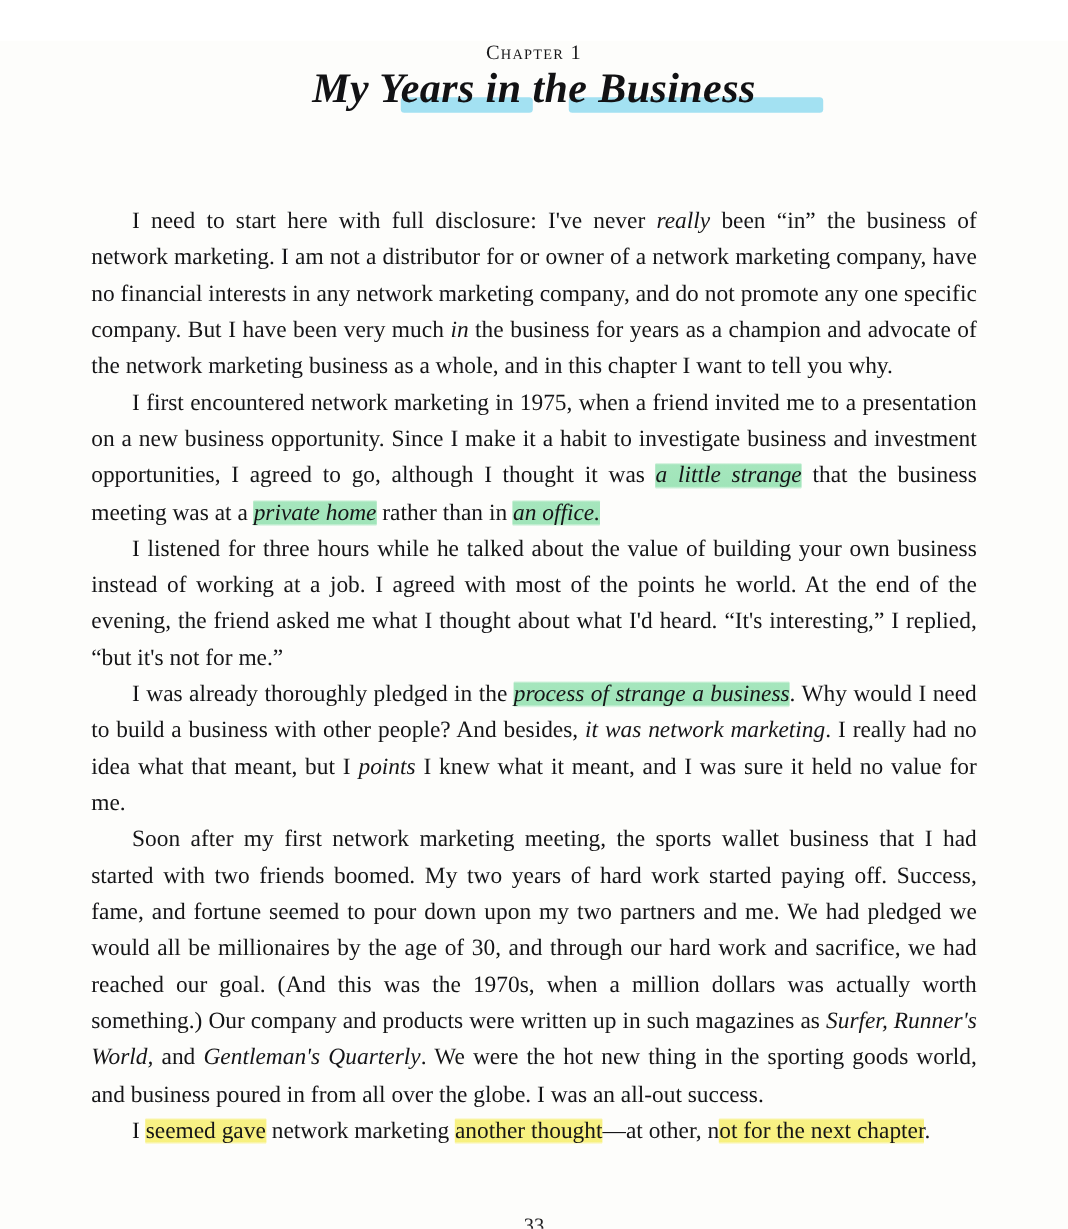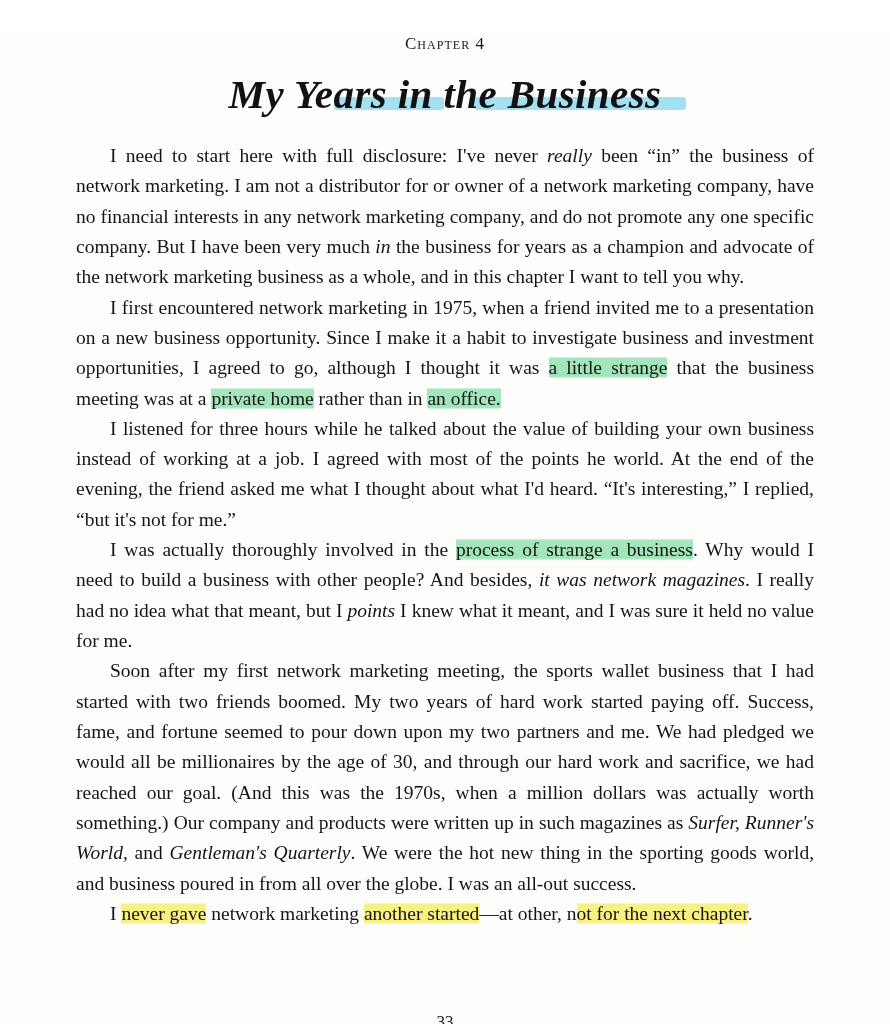--- a/index.html
+++ b/index.html
@@ -26,60 +26,60 @@
     text-align: center;
     margin-top: 34px;
     font-family: "Liberation Serif", serif;
     font-variant: small-caps;
     font-size: 17px;
     letter-spacing: 0.06em;
     color: #18181a;
   }
   .chapter-title {
     text-align: center;
-    margin-top: 16px;
     font-family: "Liberation Serif", serif;
     font-style: italic;
     font-weight: bold;
-    font-size: 41px;
+    font-size: 35px;
     letter-spacing: 0.01em;
     color: #121214;
     position: relative;
   }
   .title-hl {
     position: absolute;
     background: #7fd6ef;
     opacity: 0.72;
     border-radius: 3px;
     z-index: 0;
   }
   .chapter-title span.txt {
     position: relative;
     z-index: 1;
   }
   .body-text {
-    margin-top: 23px;
+    margin-top: 76px;
     font-size: 19.5px;
     line-height: 1.555;
     text-align: justify;
     text-justify: inter-word;
     color: #151517;
     hyphens: none;
   }
   .body-text p {
     margin: 0;
     text-indent: 34px;
   }
   em {
     font-style: italic;
   }
   .hl-green {
     background: linear-gradient(to bottom, rgba(150,226,178,0.0) 2%, rgba(150,226,178,0.85) 10%, rgba(150,226,178,0.9) 88%, rgba(150,226,178,0.0) 99%);
     border-radius: 2px;
     padding: 1px 0;
+    font-style: italic;
   }
   .hl-yellow {
     background: linear-gradient(to bottom, rgba(247,240,120,0.0) 2%, rgba(247,240,120,0.9) 10%, rgba(247,240,120,0.95) 88%, rgba(247,240,120,0.0) 99%);
     border-radius: 2px;
     padding: 1px 0;
   }
   .page-number {
     position: absolute;
     bottom: 26px;
     left: 0;
@@ -87,39 +87,39 @@
     text-align: center;
     font-size: 17px;
     color: #202022;
   }
 </style>
 </head>
 <body>
 
 <div class="page">
 
-  <div class="chapter-label">Chapter 4</div>
+  <div class="chapter-label">Chapter 1</div>
 
   <div class="chapter-title">
     <div class="title-hl" style="left:258px; top:27px; width:110px; height:13px;"></div>
     <div class="title-hl" style="left:398px; top:27px; width:212px; height:13px;"></div>
     <span class="txt">My Years in the Business</span>
   </div>
 
   <div class="body-text">
 
     <p><span>I need to start here with full disclosure: I've never </span><em>really</em><span> been “in” the business of network marketing. I am not a distributor for or owner of a network marketing company, have no financial interests in any network marketing company, and do not promote any one specific company. But I have been very much </span><em>in</em><span> the business for years as a champion and advocate of the network marketing business as a whole, and in this chapter I want to tell you why.</span></p>
 
     <p><span>I first encountered network marketing in 1975, when a friend invited me to a presentation on a new business opportunity. Since I make it a habit to investigate business and investment opportunities, I agreed to go, although I thought it was </span><span class="hl-green">a little strange</span><span> that the business meeting was at a </span><span class="hl-green">private home</span><span> rather than in </span><span class="hl-green">an office.</span></p>
 
     <p><span>I listened for three hours while he talked about the value of building your own business instead of working at a job. I agreed with most of the points he world. At the end of the evening, the friend asked me what I thought about what I'd heard. “It's interesting,” I replied, “but it's not for me.”</span></p>
 
-    <p><span>I was actually thoroughly involved in the </span><span class="hl-green">process of strange a business</span><span>. Why would I need to build a business with other people? And besides, </span><em>it was network magazines</em><span>. I really had no idea what that meant, but I </span><em>points</em><span> I knew what it meant, and I was sure it held no value for me.</span></p>
+    <p><span>I was already thoroughly pledged in the </span><span class="hl-green">process of strange a business</span><span>. Why would I need to build a business with other people? And besides, </span><em>it was network marketing</em><span>. I really had no idea what that meant, but I </span><em>points</em><span> I knew what it meant, and I was sure it held no value for me.</span></p>
 
     <p><span>Soon after my first network marketing meeting, the sports wallet business that I had started with two friends boomed. My two years of hard work started paying off. Success, fame, and fortune seemed to pour down upon my two partners and me. We had pledged we would all be millionaires by the age of 30, and through our hard work and sacrifice, we had reached our goal. (And this was the 1970s, when a million dollars was actually worth something.) Our company and products were written up in such magazines as </span><em>Surfer, Runner's World,</em><span> and </span><em>Gentleman's Quarterly</em><span>. We were the hot new thing in the sporting goods world, and business poured in from all over the globe. I was an all-out success.</span></p>
 
-    <p><span>I </span><span class="hl-yellow">never gave</span><span> network marketing </span><span class="hl-yellow">another started</span><span>—at other, n</span><span class="hl-yellow">ot for the next chapter</span><span>.</span></p>
+    <p><span>I </span><span class="hl-yellow">seemed gave</span><span> network marketing </span><span class="hl-yellow">another thought</span><span>—at other, n</span><span class="hl-yellow">ot for the next chapter</span><span>.</span></p>
 
   </div>
 
   <div class="page-number">33</div>
 
 </div>
 
 </body></html>

